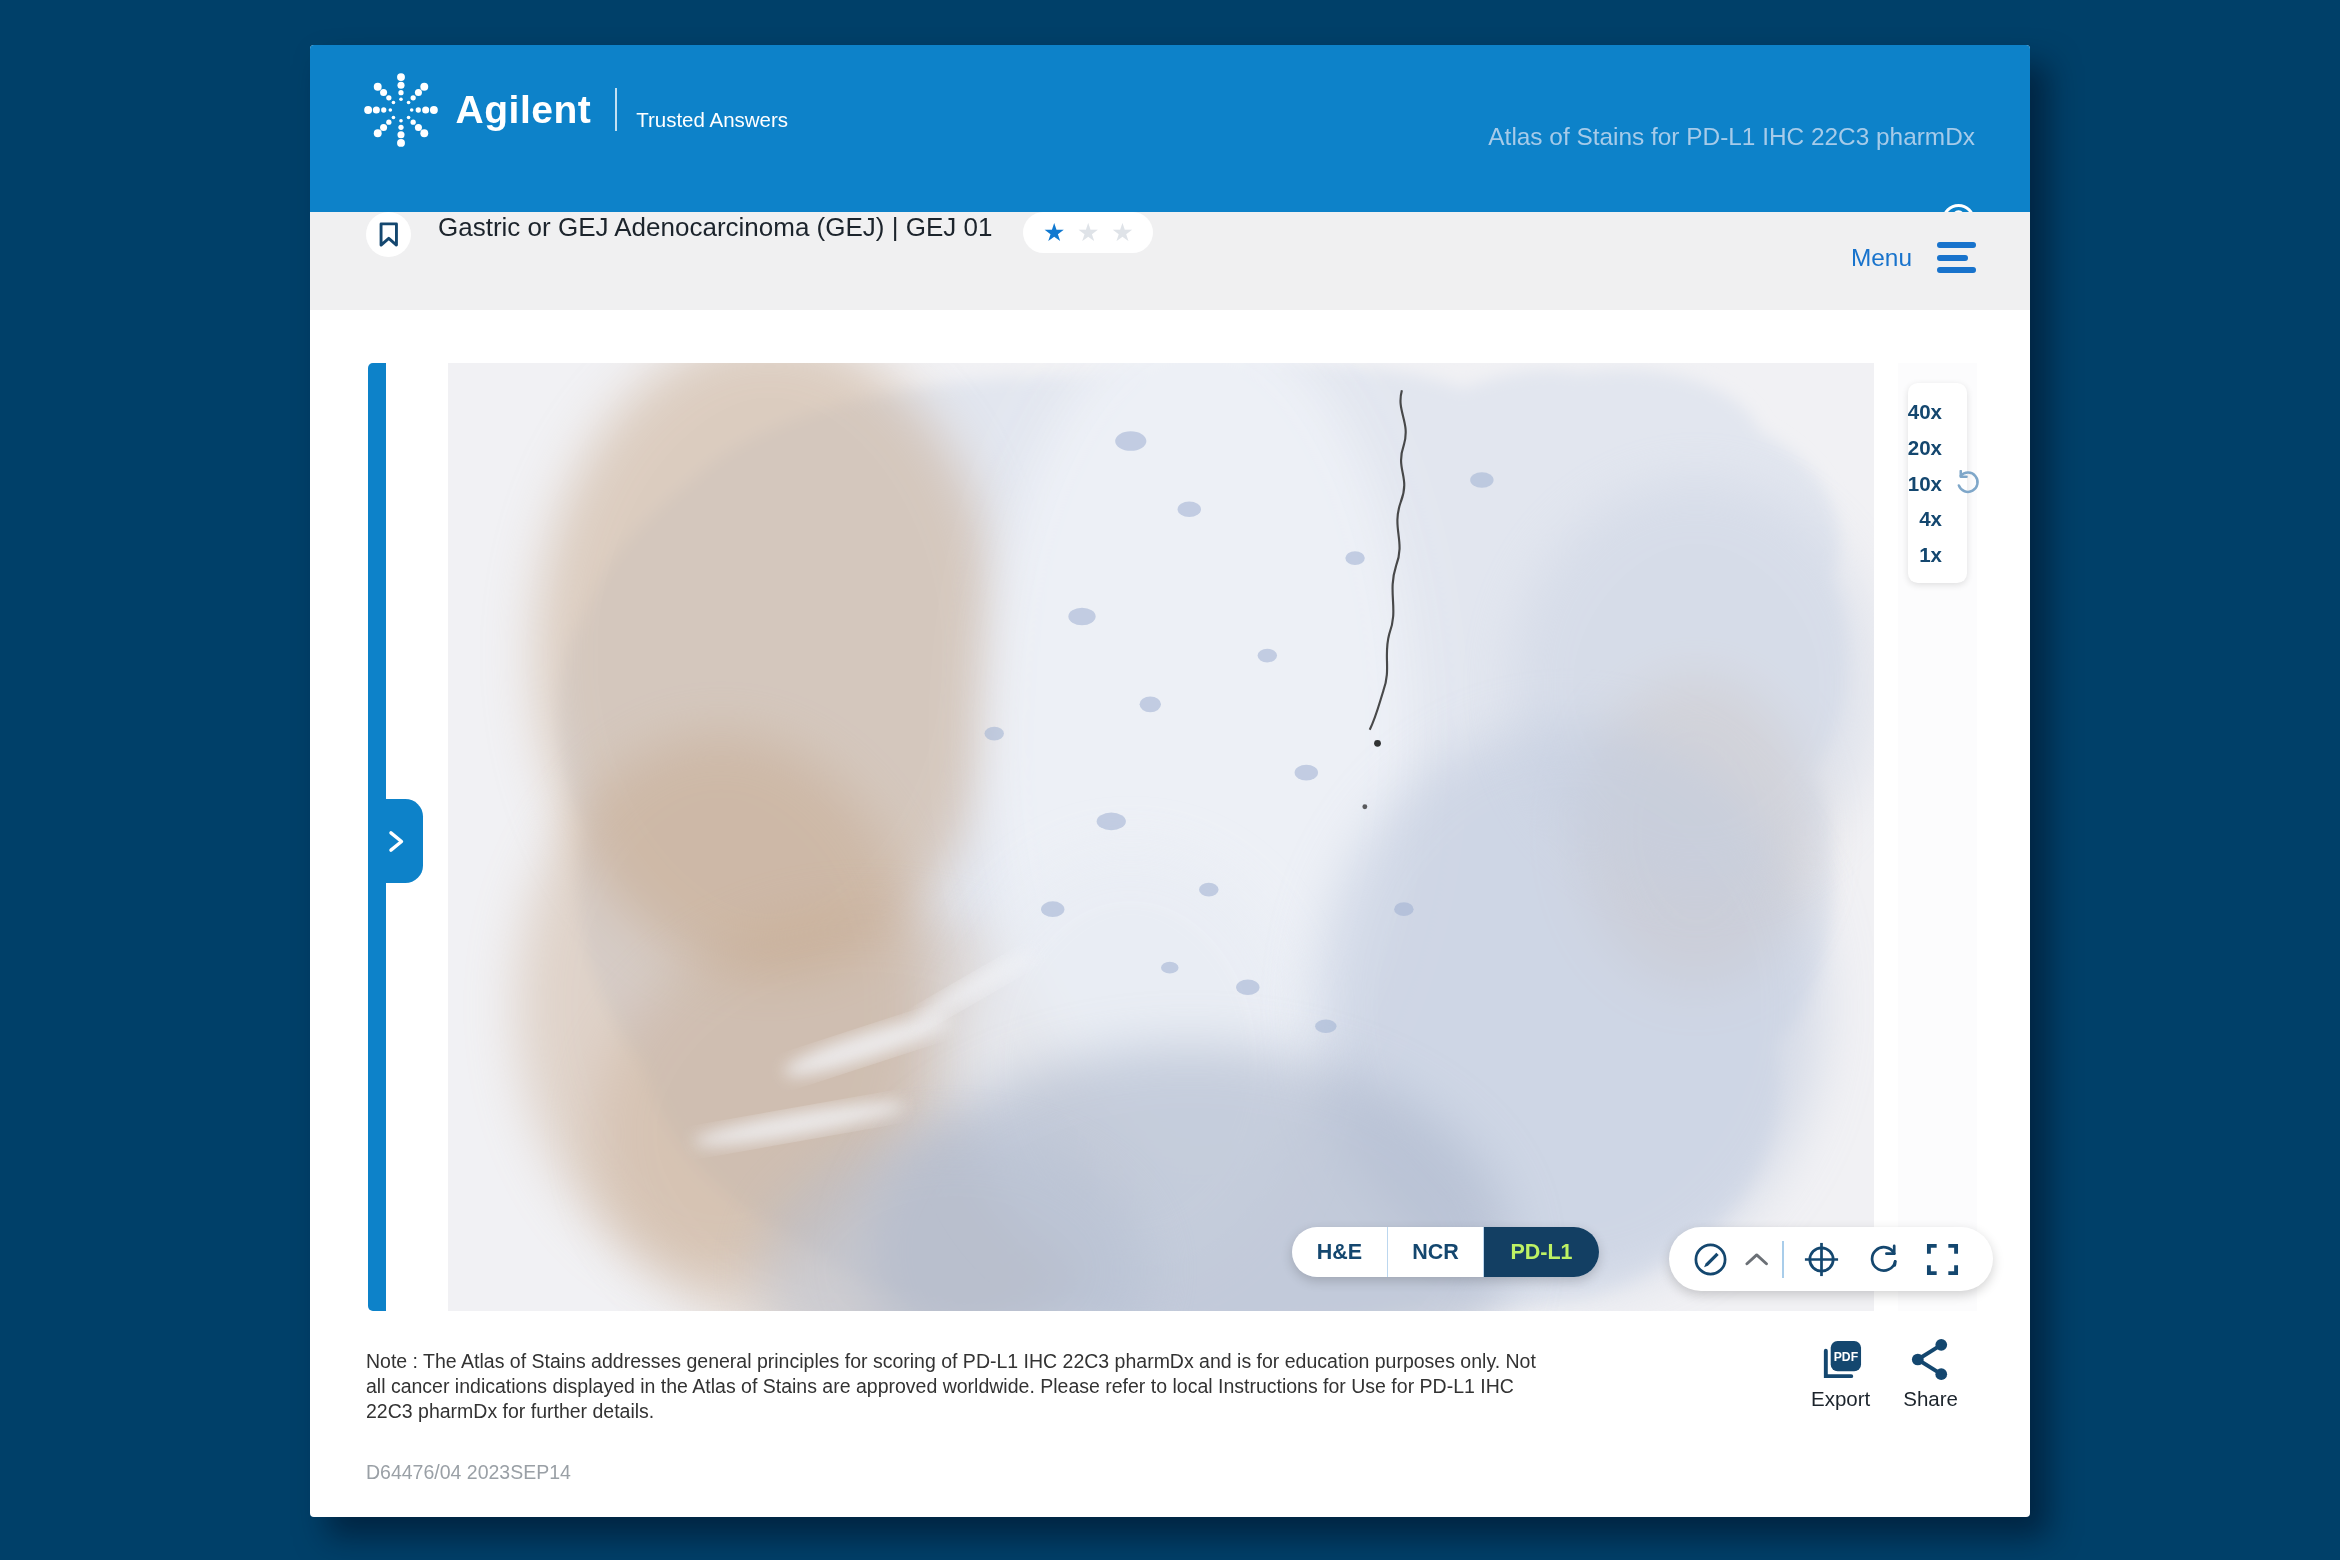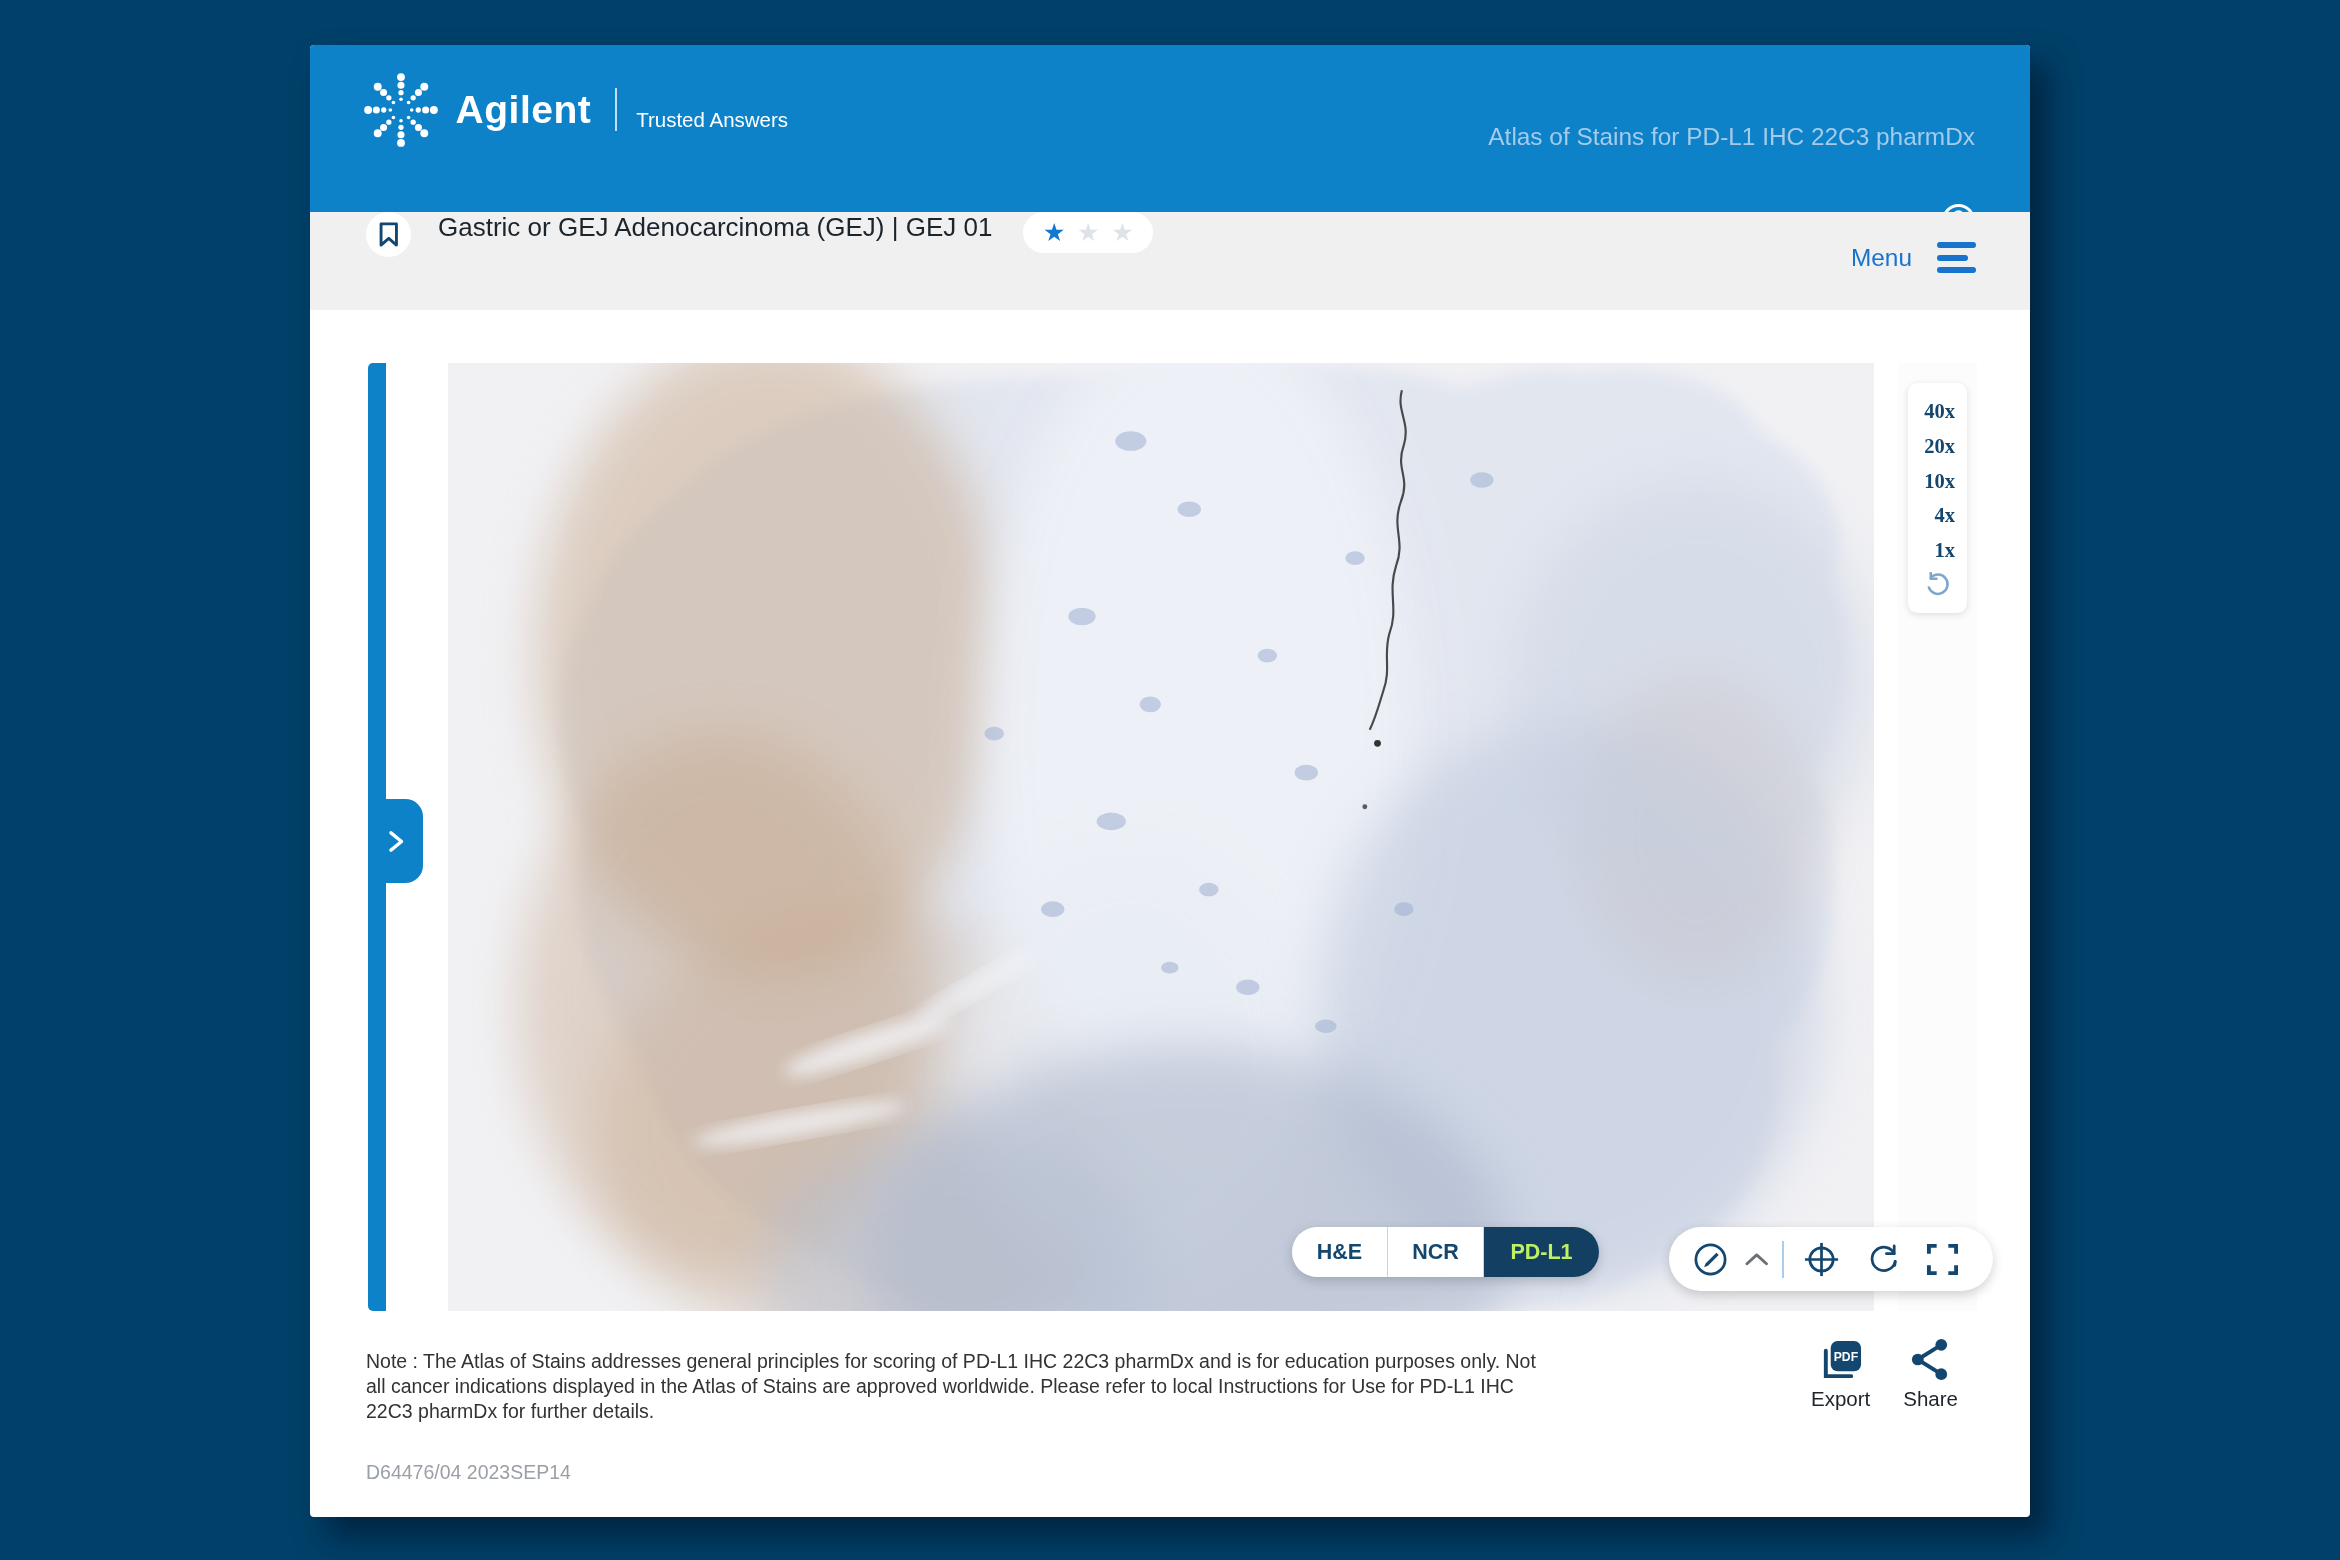--- a/index.html
+++ b/index.html
@@ -53,21 +53,21 @@
   .hamburger i{display:block;height:5.9px;border-radius:2.9px;background:var(--link-blue);}
   .hamburger i:nth-child(1){width:39px;}
   .hamburger i:nth-child(2){width:31px;}
   .hamburger i:nth-child(3){width:39px;}
   
   .viewer{position:absolute;left:56px;top:318px;width:1611px;height:948px;}
   .panel-strip{position:absolute;left:2px;top:0;width:17.6px;height:100%;background:var(--header-blue);border-radius:4.9px 0 0 4.9px;}
   .panel-tab{position:absolute;left:2px;top:436px;width:55px;height:84px;background:var(--header-blue);border-radius:0 17.6px 17.6px 0;display:flex;align-items:center;justify-content:center;cursor:pointer;}
   .slide-area{position:absolute;left:82px;top:0;width:1426px;height:948px;background:var(--viewer-bg);overflow:hidden;}
   .right-rail{position:absolute;right:0;top:0;width:79px;height:100%;background:#fcfcfd;}
-  .zoom-panel{position:absolute;top:19.5px;left:9.8px;width:59px;border-radius:9.8px;background:#fff;box-shadow:0 2px 7.8px rgba(0,0,0,.12);padding:11.7px 0 9.8px;display:flex;flex-direction:column;align-items:flex-end;font-family:Liberation Serif, serif;}
+  .zoom-panel{position:absolute;top:19.5px;left:9.8px;width:59px;border-radius:9.8px;background:#fff;box-shadow:0 2px 7.8px rgba(0,0,0,.12);padding:11.7px 0 9.8px;display:flex;flex-direction:row;align-items:flex-end;}
   .zoom-level{font-size:20.5px;font-weight:bold;color:var(--navy);padding:5.9px 11.7px 5.9px 0;cursor:pointer;}
   .zoom-reset{align-self:center;margin-top:3.9px;cursor:pointer;}
   
   .stain-pill{position:absolute;left:926px;top:864px;height:50px;border-radius:32px;display:flex;overflow:hidden;box-shadow:0 3.9px 11.7px rgba(0,0,0,.18);}
   .stain-tab{height:100%;display:flex;align-items:center;justify-content:center;font-size:21.5px;font-weight:bold;color:var(--navy);background:#fff;border:none;cursor:pointer;width:96px;border-right:1px solid #bcd7ef;font-family:"Liberation Sans",sans-serif;}
   .stain-tab:last-child{border-right:none;width:115px;}
   .stain-tab.active{background:#133f63;color:#bef264;}
   .tool-pill{position:absolute;left:1303px;top:864px;width:324px;height:64px;border-radius:32px;background:#fff;box-shadow:0 3.9px 11.7px rgba(0,0,0,.18);display:flex;align-items:center;padding:0 23.4px;}
   .tool-btn{display:flex;align-items:center;justify-content:center;cursor:pointer;}
   .tool-divider{width:2px;height:37px;background:#a9cdea;margin:0 17.6px 0 13.7px;}

